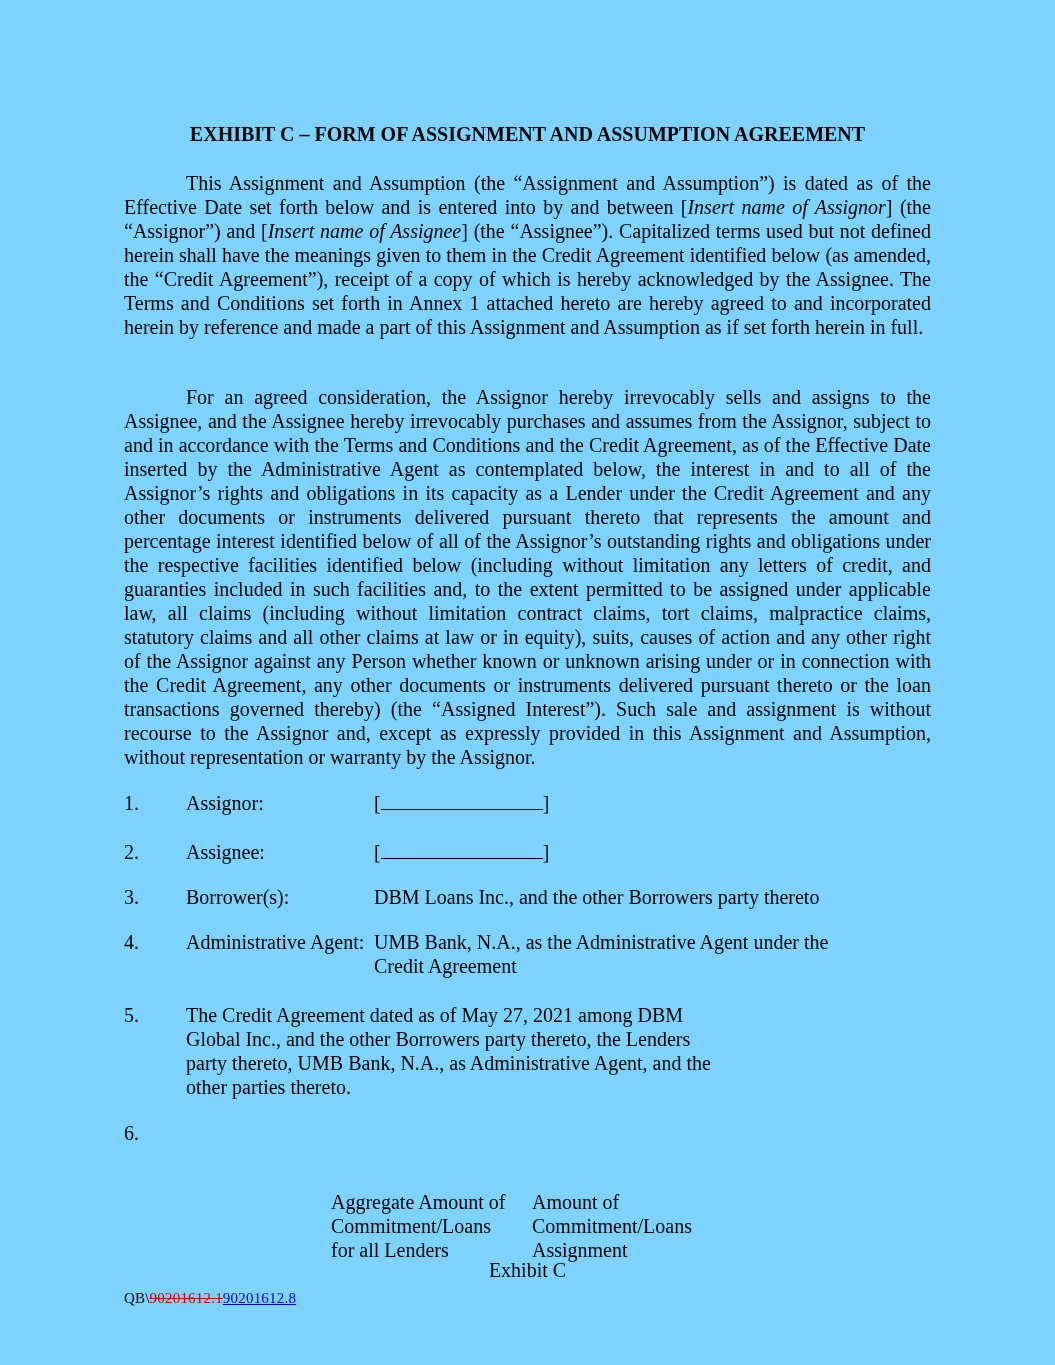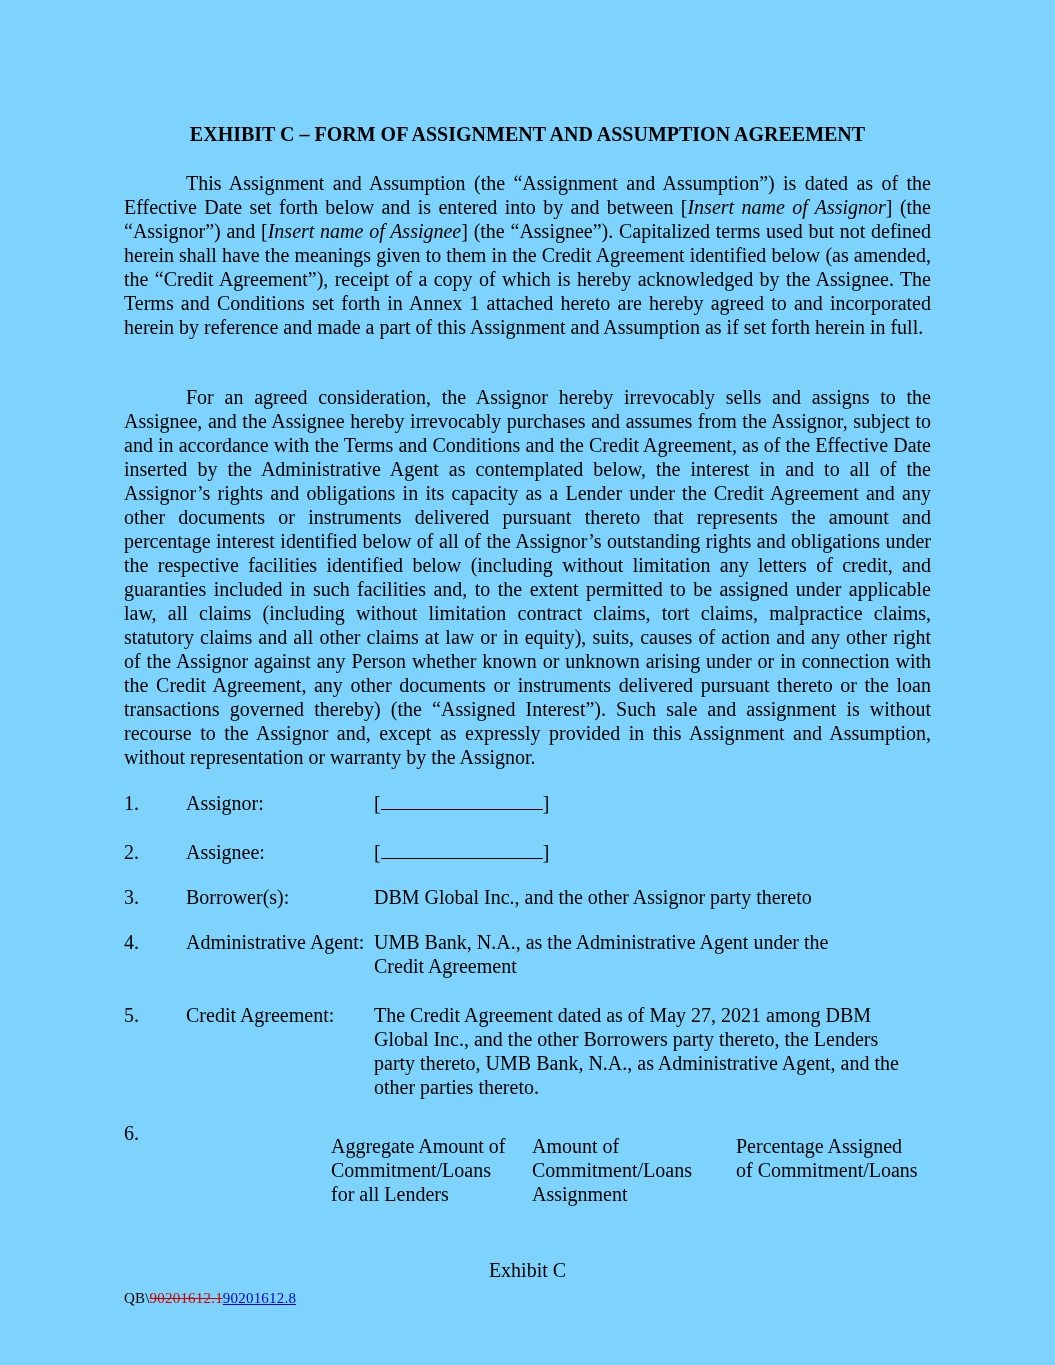--- a/index.html
+++ b/index.html
@@ -27,21 +27,21 @@
   .item-num { flex: 0 0 62px; }
   .item-label { flex: 0 0 188px; }
   .item-value { flex: 1 1 auto; }
   .blank-line {
     display: inline-block;
     width: 162px;
     height: 19px;
     border-bottom: 1.6px solid #000;
     vertical-align: baseline;
   }
-  .ai-table { top: 1134px; display: flex; }
+  .ai-table { top: 1190px; display: flex; }
   .th-spacer { flex: 0 0 207px; }
   .th-col1 { flex: 0 0 201px; }
   .th-col2 { flex: 0 0 204px; }
   .th-col3 { flex: 0 0 195px; }
   .footer-center { top: 1258px; text-align: center; }
   .doc-id { position: absolute; left: 124px; top: 1289px; font-size: 15px; line-height: 18px; letter-spacing: 0.2px; }
   .strike { text-decoration: line-through; text-align: right; }
   .blue-ul { text-decoration: underline; text-align: center; }
 </style>
 </head>
@@ -64,36 +64,35 @@
   <div class="item-row" style="top:840px">
     <div class="item-num">2.</div>
     <div class="item-label">Assignee:</div>
     <div class="item-value"><span>[</span><span class="blank-line"></span><span>]</span></div>
   </div>
 
   <div class="item-row" style="top:885px">
     <div class="item-num">3.</div>
     <div class="item-label">Borrower(s):</div>
     <div class="item-value">
-      <div>DBM Global Inc., and the other Assignor party thereto</div>
+      <div>DBM Loans Inc., and the other Borrowers party thereto</div>
     </div>
   </div>
 
   <div class="item-row" style="top:930px">
     <div class="item-num">4.</div>
     <div class="item-label">Administrative Agent:</div>
     <div class="item-value">
       <div>UMB Bank, N.A., as the Administrative Agent under the</div>
       <div>Credit Agreement</div>
     </div>
   </div>
 
   <div class="item-row" style="top:1003px">
     <div class="item-num">5.</div>
-    <div class="item-label">Credit Agreement:</div>
     <div class="item-value">
       <div>The Credit Agreement dated as of May 27, 2021 among DBM</div>
       <div>Global Inc., and the other Borrowers party thereto, the Lenders</div>
       <div>party thereto, UMB Bank, N.A., as Administrative Agent, and the</div>
       <div>other parties thereto.</div>
     </div>
   </div>
 
   <div class="item-row" style="top:1121px">
     <div class="item-num">6.</div>
@@ -104,23 +103,19 @@
     <div class="th-col1">
       <div>Aggregate Amount of</div>
       <div>Commitment/Loans</div>
       <div>for all Lenders</div>
     </div>
     <div class="th-col2">
       <div>Amount of</div>
       <div>Commitment/Loans</div>
       <div>Assignment</div>
     </div>
-    <div class="th-col3">
-      <div>Percentage Assigned</div>
-      <div>of Commitment/Loans</div>
-    </div>
   </div>
 
   <div class="abs footer-center">Exhibit C</div>
 
   <div class="doc-id"><span>QB\</span><span class="strike" id="doc-id-del" style="color: rgb(204, 0, 0);">90201612.1</span><span class="blue-ul" id="doc-id-ins" style="color: rgb(0, 0, 204);">90201612.8</span></div>
 
 </div>
 
 </body></html>

